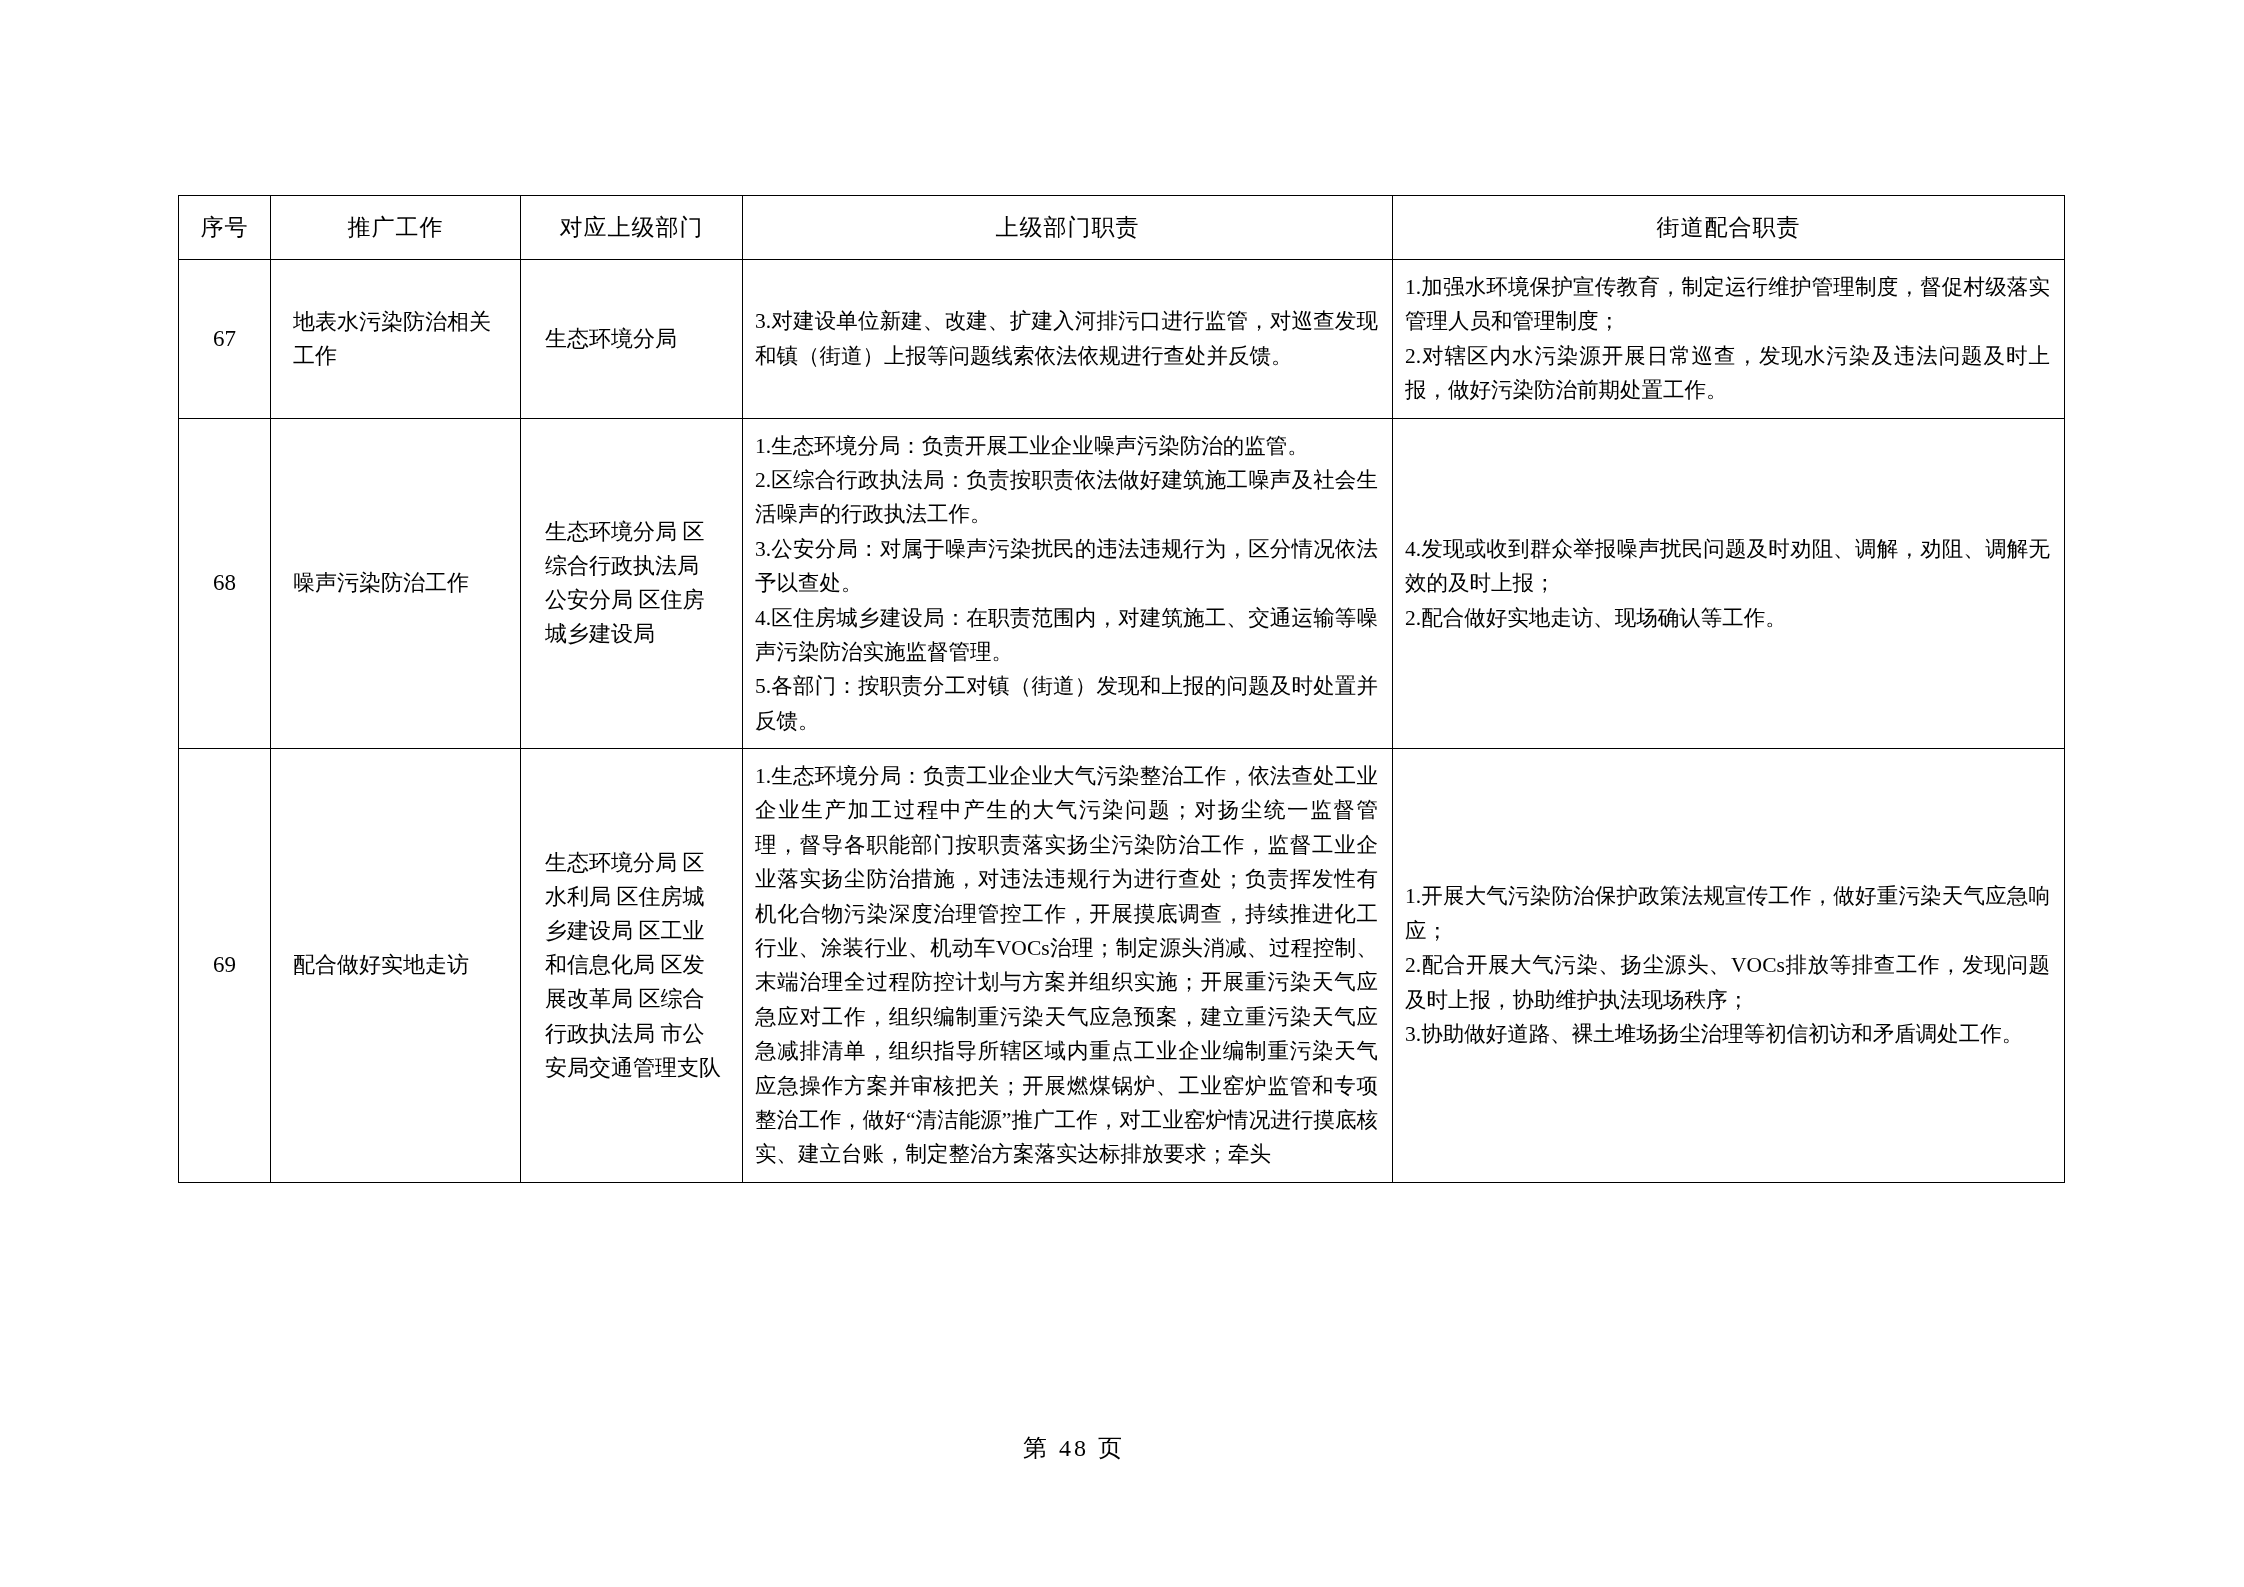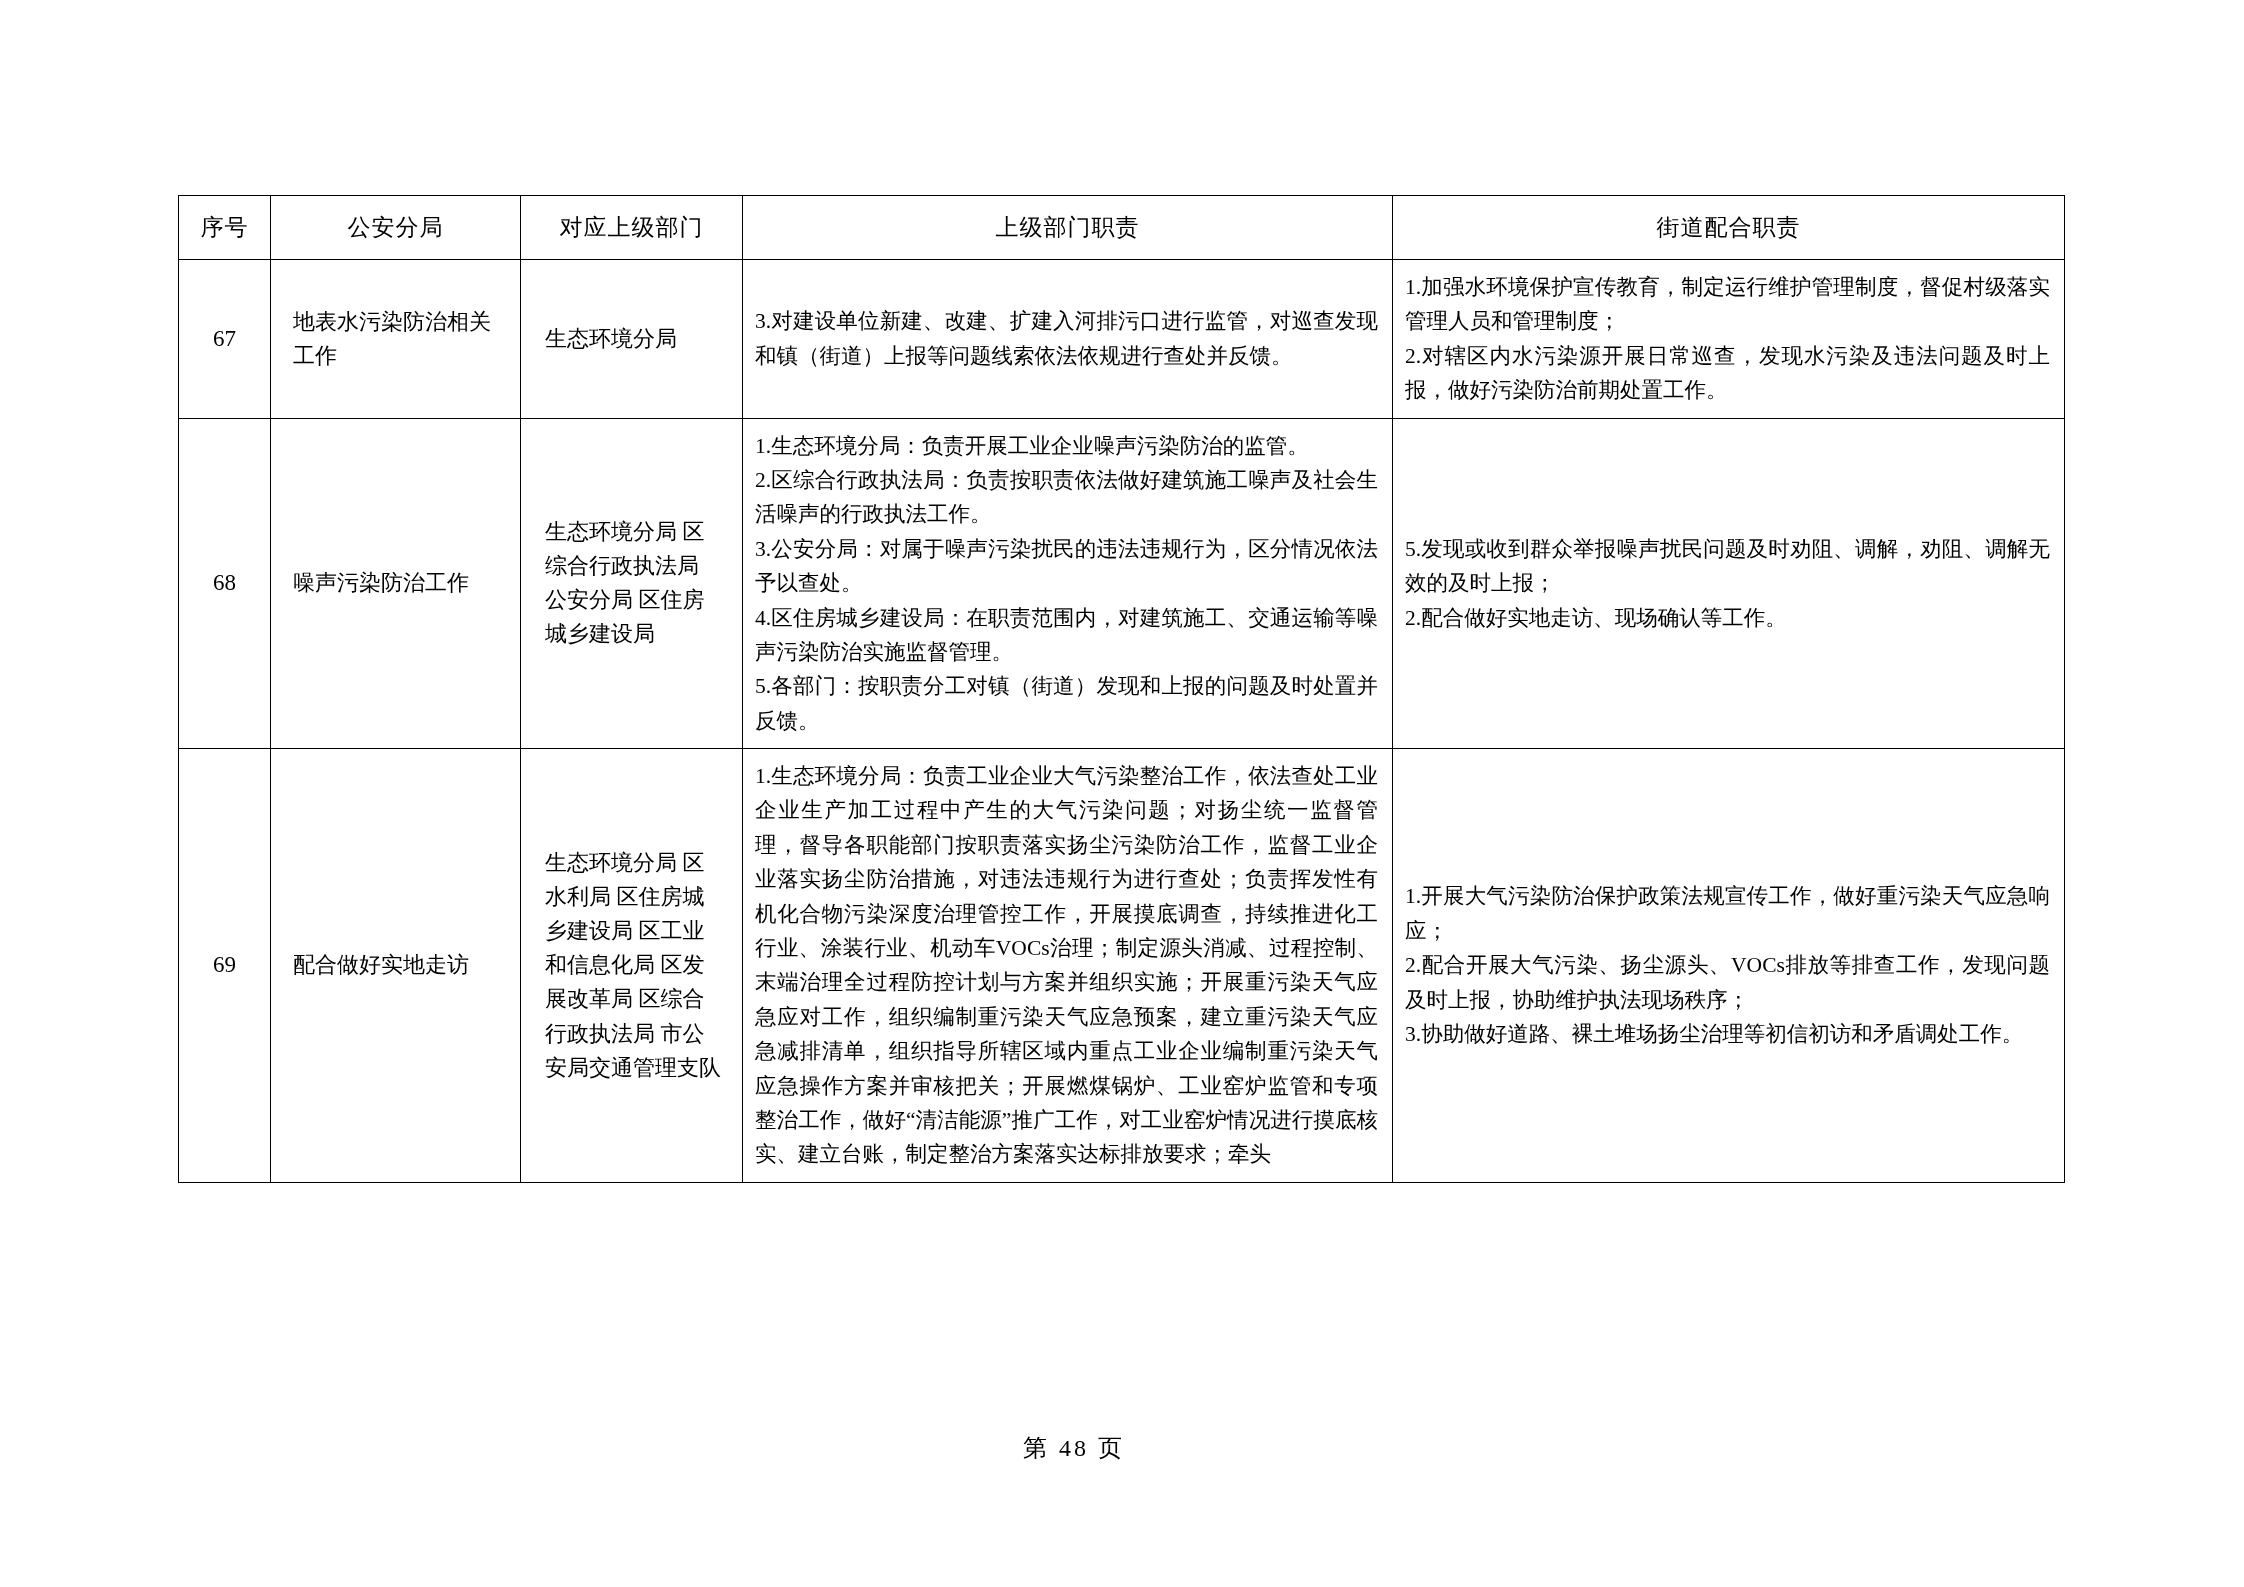--- a/index.html
+++ b/index.html
@@ -94,21 +94,21 @@
     <colgroup>
       <col class="c-idx">
       <col class="c-name">
       <col class="c-dept">
       <col class="c-duty">
       <col class="c-street">
     </colgroup>
     <thead>
       <tr>
         <th>序号</th>
-        <th>公安分局</th>
+        <th>推广工作</th>
         <th>对应上级部门</th>
         <th>上级部门职责</th>
         <th>街道配合职责</th>
       </tr>
     </thead>
     <tbody>
       <tr>
         <td class="idx">67</td>
         <td class="name">地表水污染防治相关工作</td>
         <td class="dept">生态环境分局</td>
@@ -123,21 +123,21 @@
         <td class="name">噪声污染防治工作</td>
         <td class="dept">生态环境分局 区综合行政执法局 公安分局 区住房城乡建设局</td>
         <td class="duty">
             <p>1.生态环境分局：负责开展工业企业噪声污染防治的监管。</p>
             <p>2.区综合行政执法局：负责按职责依法做好建筑施工噪声及社会生活噪声的行政执法工作。</p>
             <p>3.公安分局：对属于噪声污染扰民的违法违规行为，区分情况依法予以查处。</p>
             <p>4.区住房城乡建设局：在职责范围内，对建筑施工、交通运输等噪声污染防治实施监督管理。</p>
             <p>5.各部门：按职责分工对镇（街道）发现和上报的问题及时处置并反馈。</p>
           </td>
         <td class="street">
-            <p>5.发现或收到群众举报噪声扰民问题及时劝阻、调解，劝阻、调解无效的及时上报；</p>
+            <p>4.发现或收到群众举报噪声扰民问题及时劝阻、调解，劝阻、调解无效的及时上报；</p>
             <p>2.配合做好实地走访、现场确认等工作。</p>
           </td>
       </tr>
       <tr>
         <td class="idx">69</td>
         <td class="name">配合做好实地走访</td>
         <td class="dept">生态环境分局 区水利局 区住房城乡建设局 区工业和信息化局 区发展改革局 区综合行政执法局 市公安局交通管理支队</td>
         <td class="duty">1.生态环境分局：负责工业企业大气污染整治工作，依法查处工业企业生产加工过程中产生的大气污染问题；对扬尘统一监督管理，督导各职能部门按职责落实扬尘污染防治工作，监督工业企业落实扬尘防治措施，对违法违规行为进行查处；负责挥发性有机化合物污染深度治理管控工作，开展摸底调查，持续推进化工行业、涂装行业、机动车VOCs治理；制定源头消减、过程控制、末端治理全过程防控计划与方案并组织实施；开展重污染天气应急应对工作，组织编制重污染天气应急预案，建立重污染天气应急减排清单，组织指导所辖区域内重点工业企业编制重污染天气应急操作方案并审核把关；开展燃煤锅炉、工业窑炉监管和专项整治工作，做好“清洁能源”推广工作，对工业窑炉情况进行摸底核实、建立台账，制定整治方案落实达标排放要求；牵头</td>
         <td class="street">
             <p>1.开展大气污染防治保护政策法规宣传工作，做好重污染天气应急响应；</p>

